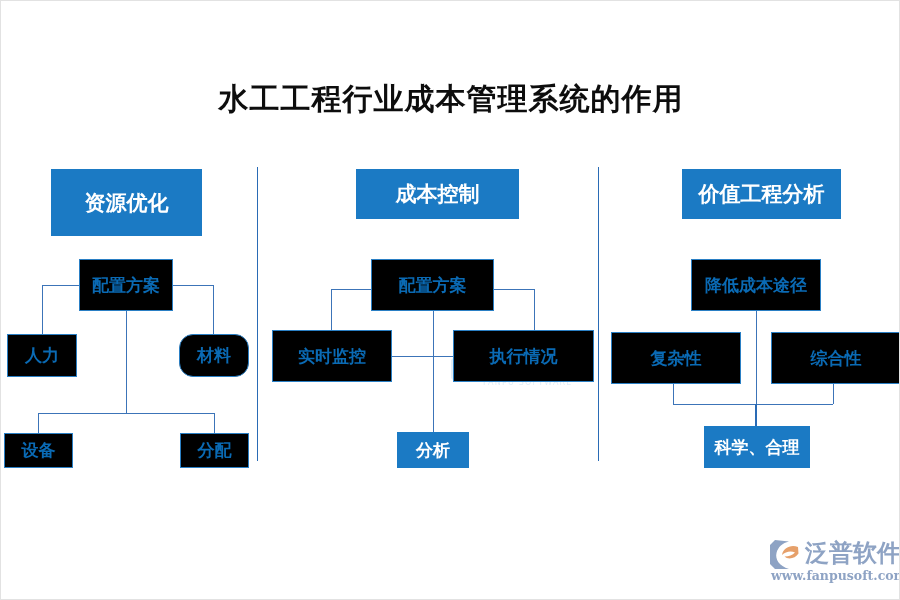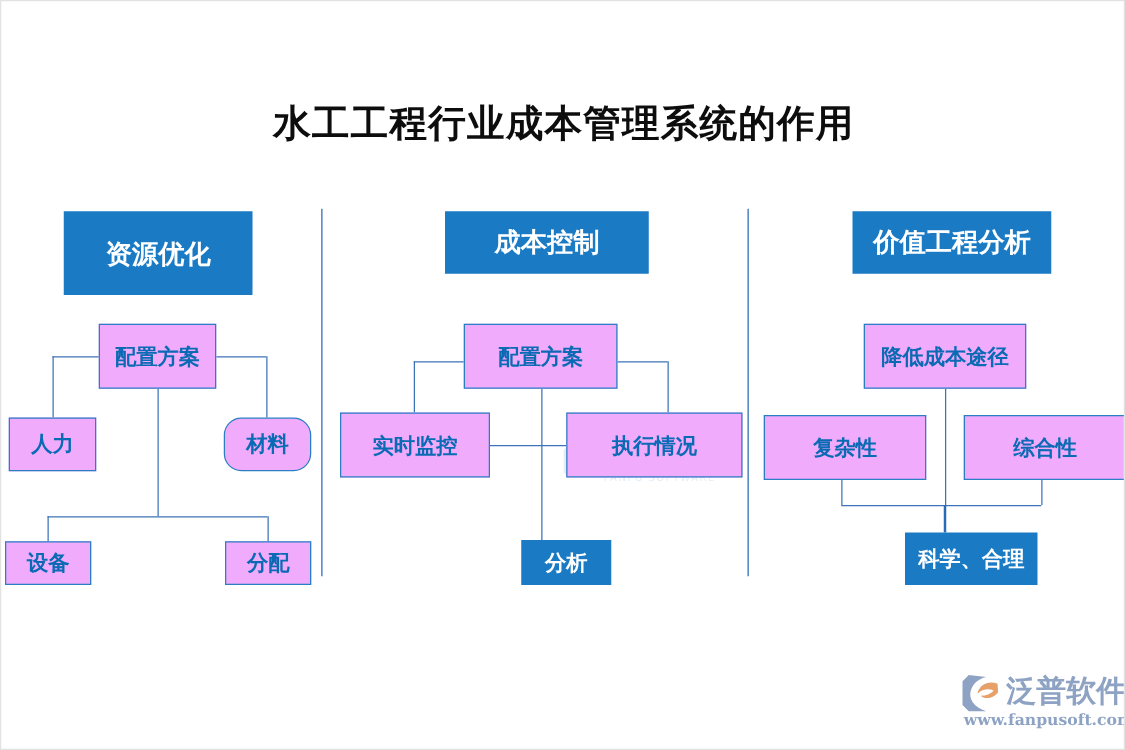--- a/index.html
+++ b/index.html
@@ -61,33 +61,32 @@
     z-index: 5;
   }
   .node.header {
     background: #1b7ac4;
     color: #ffffff;
     font-size: 21px;
     font-weight: bold;
     border: none;
   }
   .node.light {
-    background: #f0abfc;
+    background: #000000;
     border: 1px solid #2a7fc4;
     color: #0a6ab4;
     font-size: 17px;
     font-weight: bold;
   }
   .node.solid {
     background: #1b7ac4;
     border: none;
     color: #ffffff;
     font-size: 17px;
     font-weight: bold;
-    margin-left: 20px;
   }
 
   
   .conn {
     position: absolute;
     background: #3c74b8;
     z-index: 1;
   }
   .conn.h { height: 1px; }
   .conn.v { width: 1px; }

